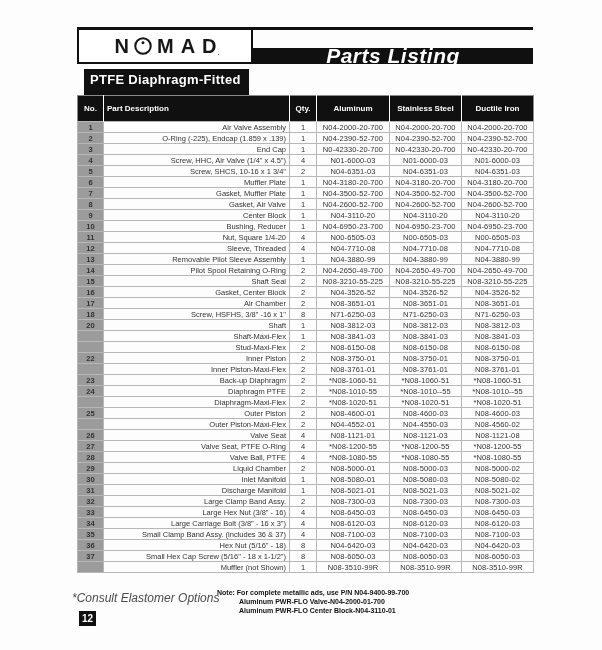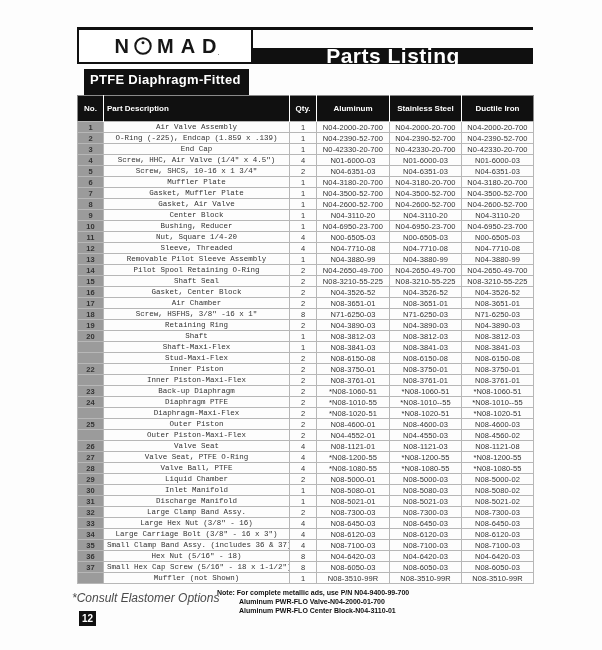--- a/index.html
+++ b/index.html
@@ -22,20 +22,21 @@
   .logo-letter {
     font-size:20px; font-weight:600; color:#161616; letter-spacing:7px;
     line-height:1; padding-left:4px;
   }
   .logo-letter.last { padding-left:0; }
   .logo-o { width:20px; height:20px; margin:0 4px 0 -3px; flex:0 0 auto; }
   .logo-mark { font-size:7px; color:#161616; align-self:flex-end; margin:0 0 6px -6px; }
   .banner {
     flex:1; background:#101010; display:flex; align-items:center; justify-content:center;
     margin-top:18px;
+    font-style:italic;
   }
   .banner-title { color:#ffffff; font-size:21px; font-weight:bold; letter-spacing:0.5px; }
   
   .section-label {
     position:absolute; left:84px; top:69px; background:#101010; color:#ffffff;
     font-size:13px; font-weight:bold; padding:3px 8px 20px 6px; letter-spacing:0.3px;
   }
   
   table.parts {
     position:absolute; left:77px; top:95px; width:456px;
@@ -56,21 +57,21 @@
   th.h-desc { text-align:left; }
   th.h-pn { }
   table.parts td {
     height:11px; font-size:7.5px; color:#333333; padding:0 3px;
     border:1px solid #b7b7b7; white-space:nowrap; overflow:hidden;
   }
   td.no {
     background:#9b9b9b; color:#ffffff; font-weight:bold; text-align:center;
     border:1px solid #ffffff; border-left:1px solid #8a8a8a; font-size:7px;
   }
-  td.desc { text-align:center;font-family:Liberation Mono, monospace; }
+  td.desc { text-align:right; }
   td.qty { text-align:center; }
   td.pn { text-align:center; letter-spacing:0.1px; }
   table.parts { border:1px solid #8a8a8a; }
   
   .footnote {
     position:absolute; left:72px; top:591px; font-size:12px; font-style:italic;
     color:#4a4a4a;
   }
   .note-block {
     position:absolute; left:217px; top:588px; font-size:7px; font-weight:bold;
@@ -281,28 +282,20 @@
 
         <tr>
           <td class="no">18</td>
           <td class="desc">Screw, HSFHS, 3/8" -16 x 1"</td>
           <td class="qty">8</td>
           <td class="pn">N71-6250-03</td>
           <td class="pn">N71-6250-03</td>
           <td class="pn">N71-6250-03</td>
         </tr>
 
-        <tr>
-          <td class="no">19</td>
-          <td class="desc">Retaining Ring</td>
-          <td class="qty">2</td>
-          <td class="pn">N04-3890-03</td>
-          <td class="pn">N04-3890-03</td>
-          <td class="pn">N04-3890-03</td>
-        </tr>
 
         <tr>
           <td class="no">20</td>
           <td class="desc">Shaft</td>
           <td class="qty">1</td>
           <td class="pn">N08-3812-03</td>
           <td class="pn">N08-3812-03</td>
           <td class="pn">N08-3812-03</td>
         </tr>
 

